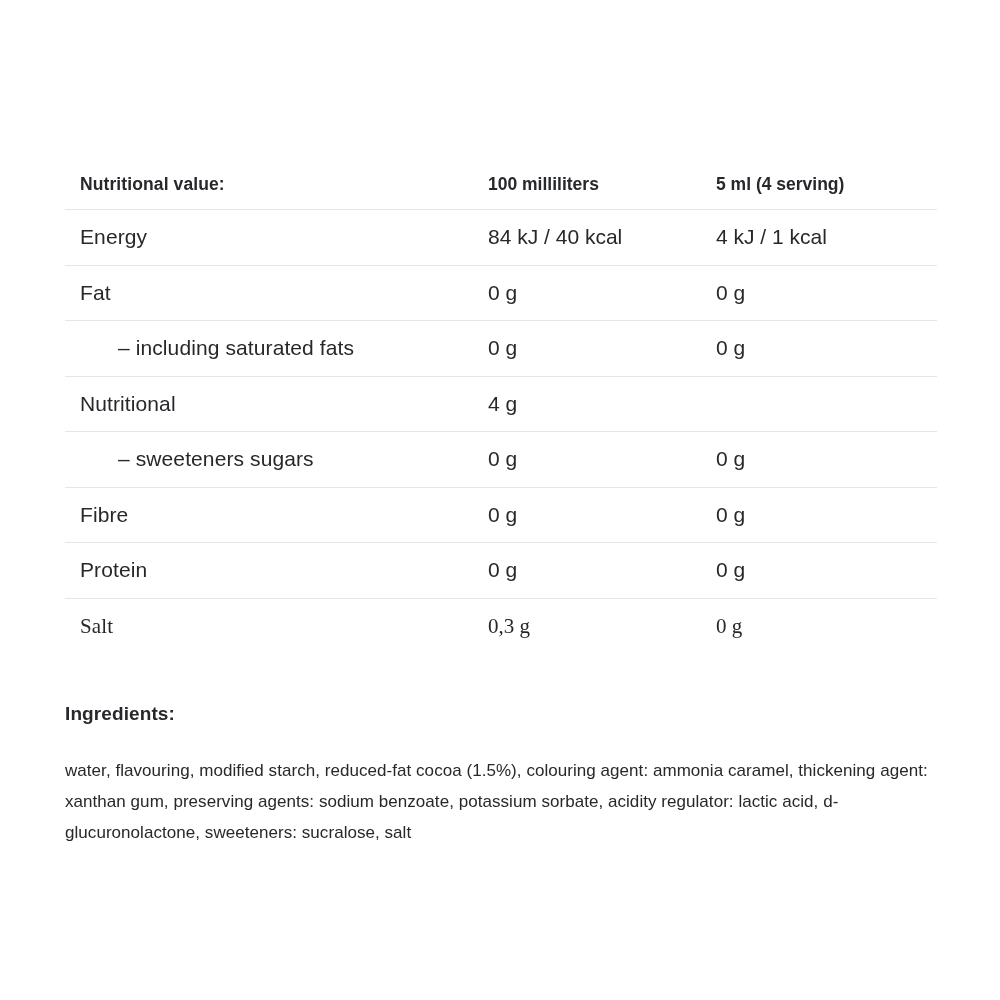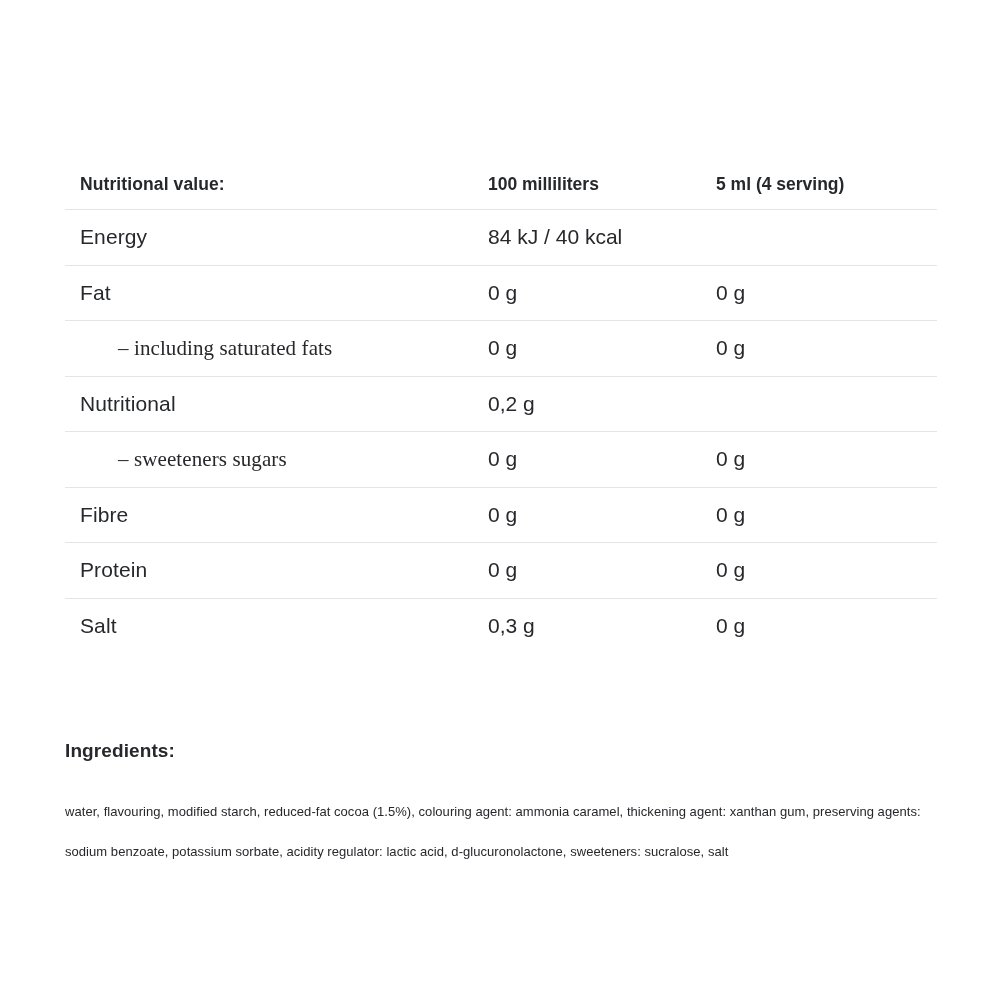--- a/index.html
+++ b/index.html
@@ -31,81 +31,81 @@
     font-size: 21px;
     font-weight: 400;
   }
   .t-row.header {
     height: 50px;
     font-weight: 700;
     font-size: 17.5px;
   }
   .t-row.last {
     border-bottom: none;
+    font-family: Liberation Serif, serif;
   }
   .cell-label {
     padding-left: 15px;
     letter-spacing: 0.1px;
   }
   .t-row.indent .cell-label {
     padding-left: 53px;
-    font-family: Liberation Serif, serif;
   }
   .ingredients {
     position: absolute;
     left: 65px;
     top: 703px;
     width: 872px;
   }
   .ingredients-heading {
     font-size: 19px;
     font-weight: 700;
     letter-spacing: 0.1px;
-    margin-top: 37px;
   }
   .ingredients-text {
     margin-top: 30px;
-    font-size: 13px;
-    line-height: 40px;
+    font-size: 17px;
+    line-height: 31px;
     letter-spacing: 0.05px;
   }
 </style>
 </head>
 <body>
 
 <div class="page">
 
   <div class="nutrition-table">
 
     <div class="t-row header">
       <div class="cell-label">Nutritional value:</div>
       <div class="cell-val">100 milliliters</div>
       <div class="cell-val">5 ml (4 serving)</div>
     </div>
 
     <div class="t-row">
       <div class="cell-label">Energy</div>
       <div class="cell-val">84 kJ / 40 kcal</div>
+      <div class="cell-val">4 kJ / 1 kcal</div>
     </div>
 
     <div class="t-row">
       <div class="cell-label">Fat</div>
       <div class="cell-val">0 g</div>
       <div class="cell-val">0 g</div>
     </div>
 
     <div class="t-row indent">
       <div class="cell-label">– including saturated fats</div>
       <div class="cell-val">0 g</div>
       <div class="cell-val">0 g</div>
     </div>
 
     <div class="t-row">
       <div class="cell-label">Nutritional</div>
-      <div class="cell-val">0,2 g</div>
+      <div class="cell-val">4 g</div>
     </div>
 
     <div class="t-row indent">
       <div class="cell-label">– sweeteners sugars</div>
       <div class="cell-val">0 g</div>
       <div class="cell-val">0 g</div>
     </div>
 
     <div class="t-row">
       <div class="cell-label">Fibre</div>

